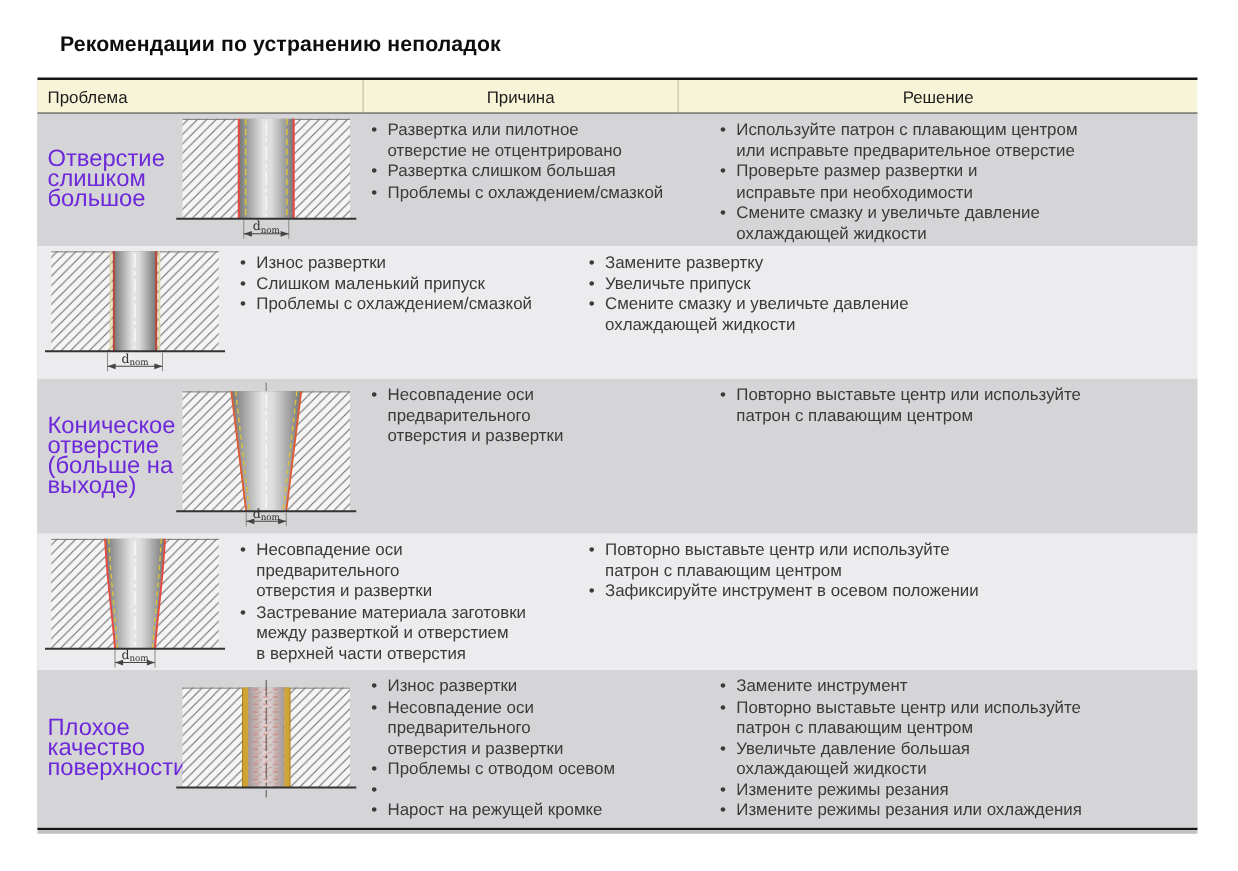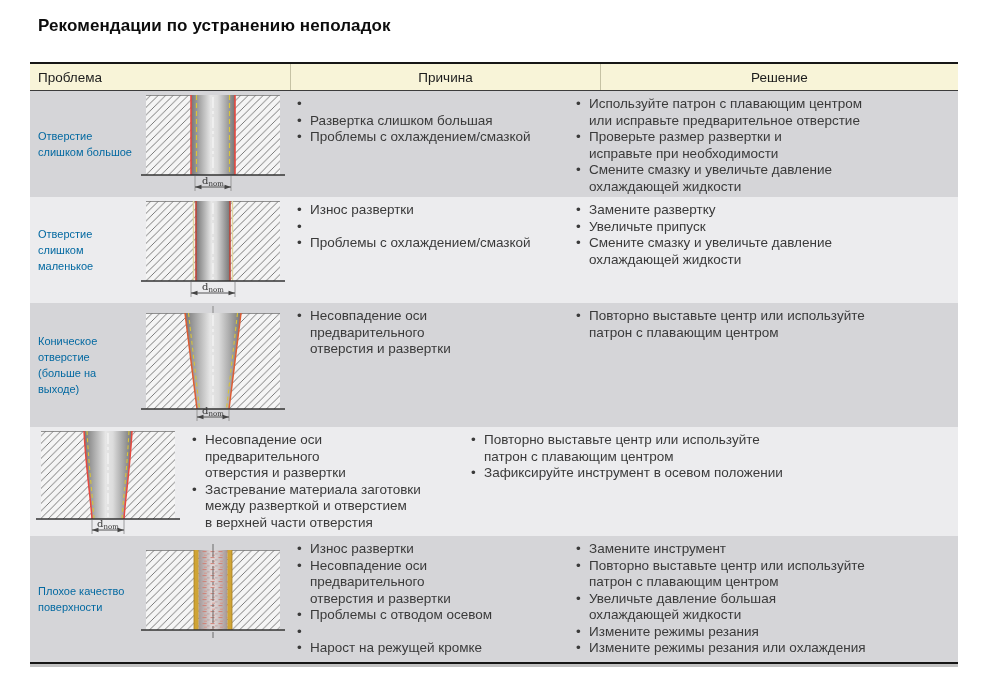--- a/index.html
+++ b/index.html
@@ -1,35 +1,35 @@
 <!DOCTYPE html>
 <html><head>
 <meta charset="utf-8">
 <style>
   html,body{margin:0;padding:0;background:#ffffff;}
   .page{position:relative;width:990px;height:697px;background:#ffffff;overflow:hidden;
         font-family:"Liberation Sans",sans-serif;}
-  .page-title{position:absolute;left:30px;top:8px;margin:8px;font-size:17px;font-weight:bold;
+  .page-title{position:absolute;left:30px;top:8px;margin:18px;font-size:17px;font-weight:bold;
         color:#0d0d0d;letter-spacing:.1px;}
   .table{position:absolute;left:30px;top:62px;width:928px;
         border-top:2px solid #161616;border-bottom:2px solid #161616;
         box-shadow:0 3px 0 rgba(120,120,120,.45);}
   .thead{display:flex;height:26px;background:#F8F4D8;border-bottom:1px solid #3c3c3c;
         font-size:13.5px;color:#1c1c1c;}
   .th{display:flex;align-items:center;box-sizing:border-box;}
   .th-problem{width:260px;padding-left:8px;}
-  .th-cause{width:311px;justify-content:center;border-left:1px solid #c6c2a4;border-right:1px solid #c6c2a4;}
+  .th-cause{width:253px;justify-content:center;border-left:1px solid #c6c2a4;border-right:1px solid #c6c2a4;}
   .th-solution{flex:1;justify-content:center;text-align:center;}
   .trow{display:flex;}
   .trow.dark{background:#D5D5D8;}
   .trow.light{background:#ECECEE;}
   .r1{height:106px}.r2{height:106px}.r3{height:124px}.r4{height:109px}.r5{height:126px}
   .cell{box-sizing:border-box;}
   .problem{width:105px;padding:0 2px 0 8px;display:flex;align-items:center;
-        font-size:11px;line-height:16px;color:#0369a1;}
+        font-size:19px;line-height:16px;color:#6d28d9;}
   .diagram{width:155px;display:flex;justify-content:center;align-items:flex-start;padding-top:2px;}
   .r5 .diagram{padding-top:8px;}
   .cause{width:279px;padding:5px 2px 0 7px;}
   .solution{flex:1;padding:5px 2px 0 7px;}
   .bullet-item{display:flex;font-size:13.5px;line-height:16.5px;color:#3a3a3a;}
   .bullet{width:13px;flex:none;}
   .bullet-text{white-space:pre-line;}
   .dim{font-family:"DejaVu Serif",serif;font-size:10px;fill:#333;}
   .dimsub{font-size:7px;}
   svg{display:block;}
@@ -87,20 +87,22 @@
           <line x1="93" y1="83" x2="93" y2="98" stroke="#888" stroke-width="0.8"></line>
           <line x1="57" y1="94" x2="93" y2="94" stroke="#444" stroke-width="0.9"></line>
           <path d="M57,94 L63.5,91.7 L63.5,96.3 Z" fill="#444"></path>
           <path d="M93,94 L86.5,91.7 L86.5,96.3 Z" fill="#444"></path>
           <text class="dim" x="75" y="91" text-anchor="middle"><tspan>d</tspan><tspan class="dimsub" dy="2">nom</tspan></text>
         </svg>
       </div>
       <div class="cell cause">
           <div class="bullet-item">
             <span class="bullet">•</span>
+            <span class="bullet-text">Развертка или пилотное
+отверстие не отцентрировано</span>
           </div>
           <div class="bullet-item">
             <span class="bullet">•</span>
             <span class="bullet-text">Развертка слишком большая</span>
           </div>
           <div class="bullet-item">
             <span class="bullet">•</span>
             <span class="bullet-text">Проблемы с охлаждением/смазкой</span>
           </div>
         </div>
@@ -117,21 +119,20 @@
           </div>
           <div class="bullet-item">
             <span class="bullet">•</span>
             <span class="bullet-text">Смените смазку и увеличьте давление
 охлаждающей жидкости</span>
           </div>
         </div>
     </div>
 
     <div class="trow light r2">
-      <div class="cell problem">Отверстие слишком маленькое</div>
       <div class="cell diagram">
         <svg width="150" height="101" viewBox="0 0 150 101">
           <rect x="8" y="2" width="134" height="80" fill="#f5f5f5"></rect>
           <rect x="8" y="2" width="134" height="80" fill="url(#hatch)"></rect>
           <line x1="8" y1="2.5" x2="142" y2="2.5" stroke="#777" stroke-width="0.8"></line>
           <rect x="58" y="2" width="34" height="80" fill="url(#boreGrad)"></rect>
           <line x1="55.5" y1="2" x2="55.5" y2="82" stroke="#E0D79E" stroke-width="1.4"></line>
           <line x1="94.5" y1="2" x2="94.5" y2="82" stroke="#E0D79E" stroke-width="1.4"></line>
           <line x1="58" y1="2" x2="58" y2="82" stroke="#C04438" stroke-width="1.6"></line>
           <line x1="92" y1="2" x2="92" y2="82" stroke="#C04438" stroke-width="1.6"></line>
@@ -145,20 +146,21 @@
           <text class="dim" x="75" y="91" text-anchor="middle"><tspan>d</tspan><tspan class="dimsub" dy="2">nom</tspan></text>
         </svg>
       </div>
       <div class="cell cause">
           <div class="bullet-item">
             <span class="bullet">•</span>
             <span class="bullet-text">Износ развертки</span>
           </div>
           <div class="bullet-item">
             <span class="bullet">•</span>
+            <span class="bullet-text">Слишком маленький припуск</span>
           </div>
           <div class="bullet-item">
             <span class="bullet">•</span>
             <span class="bullet-text">Проблемы с охлаждением/смазкой</span>
           </div>
         </div>
       <div class="cell solution">
           <div class="bullet-item">
             <span class="bullet">•</span>
             <span class="bullet-text">Замените развертку</span>

